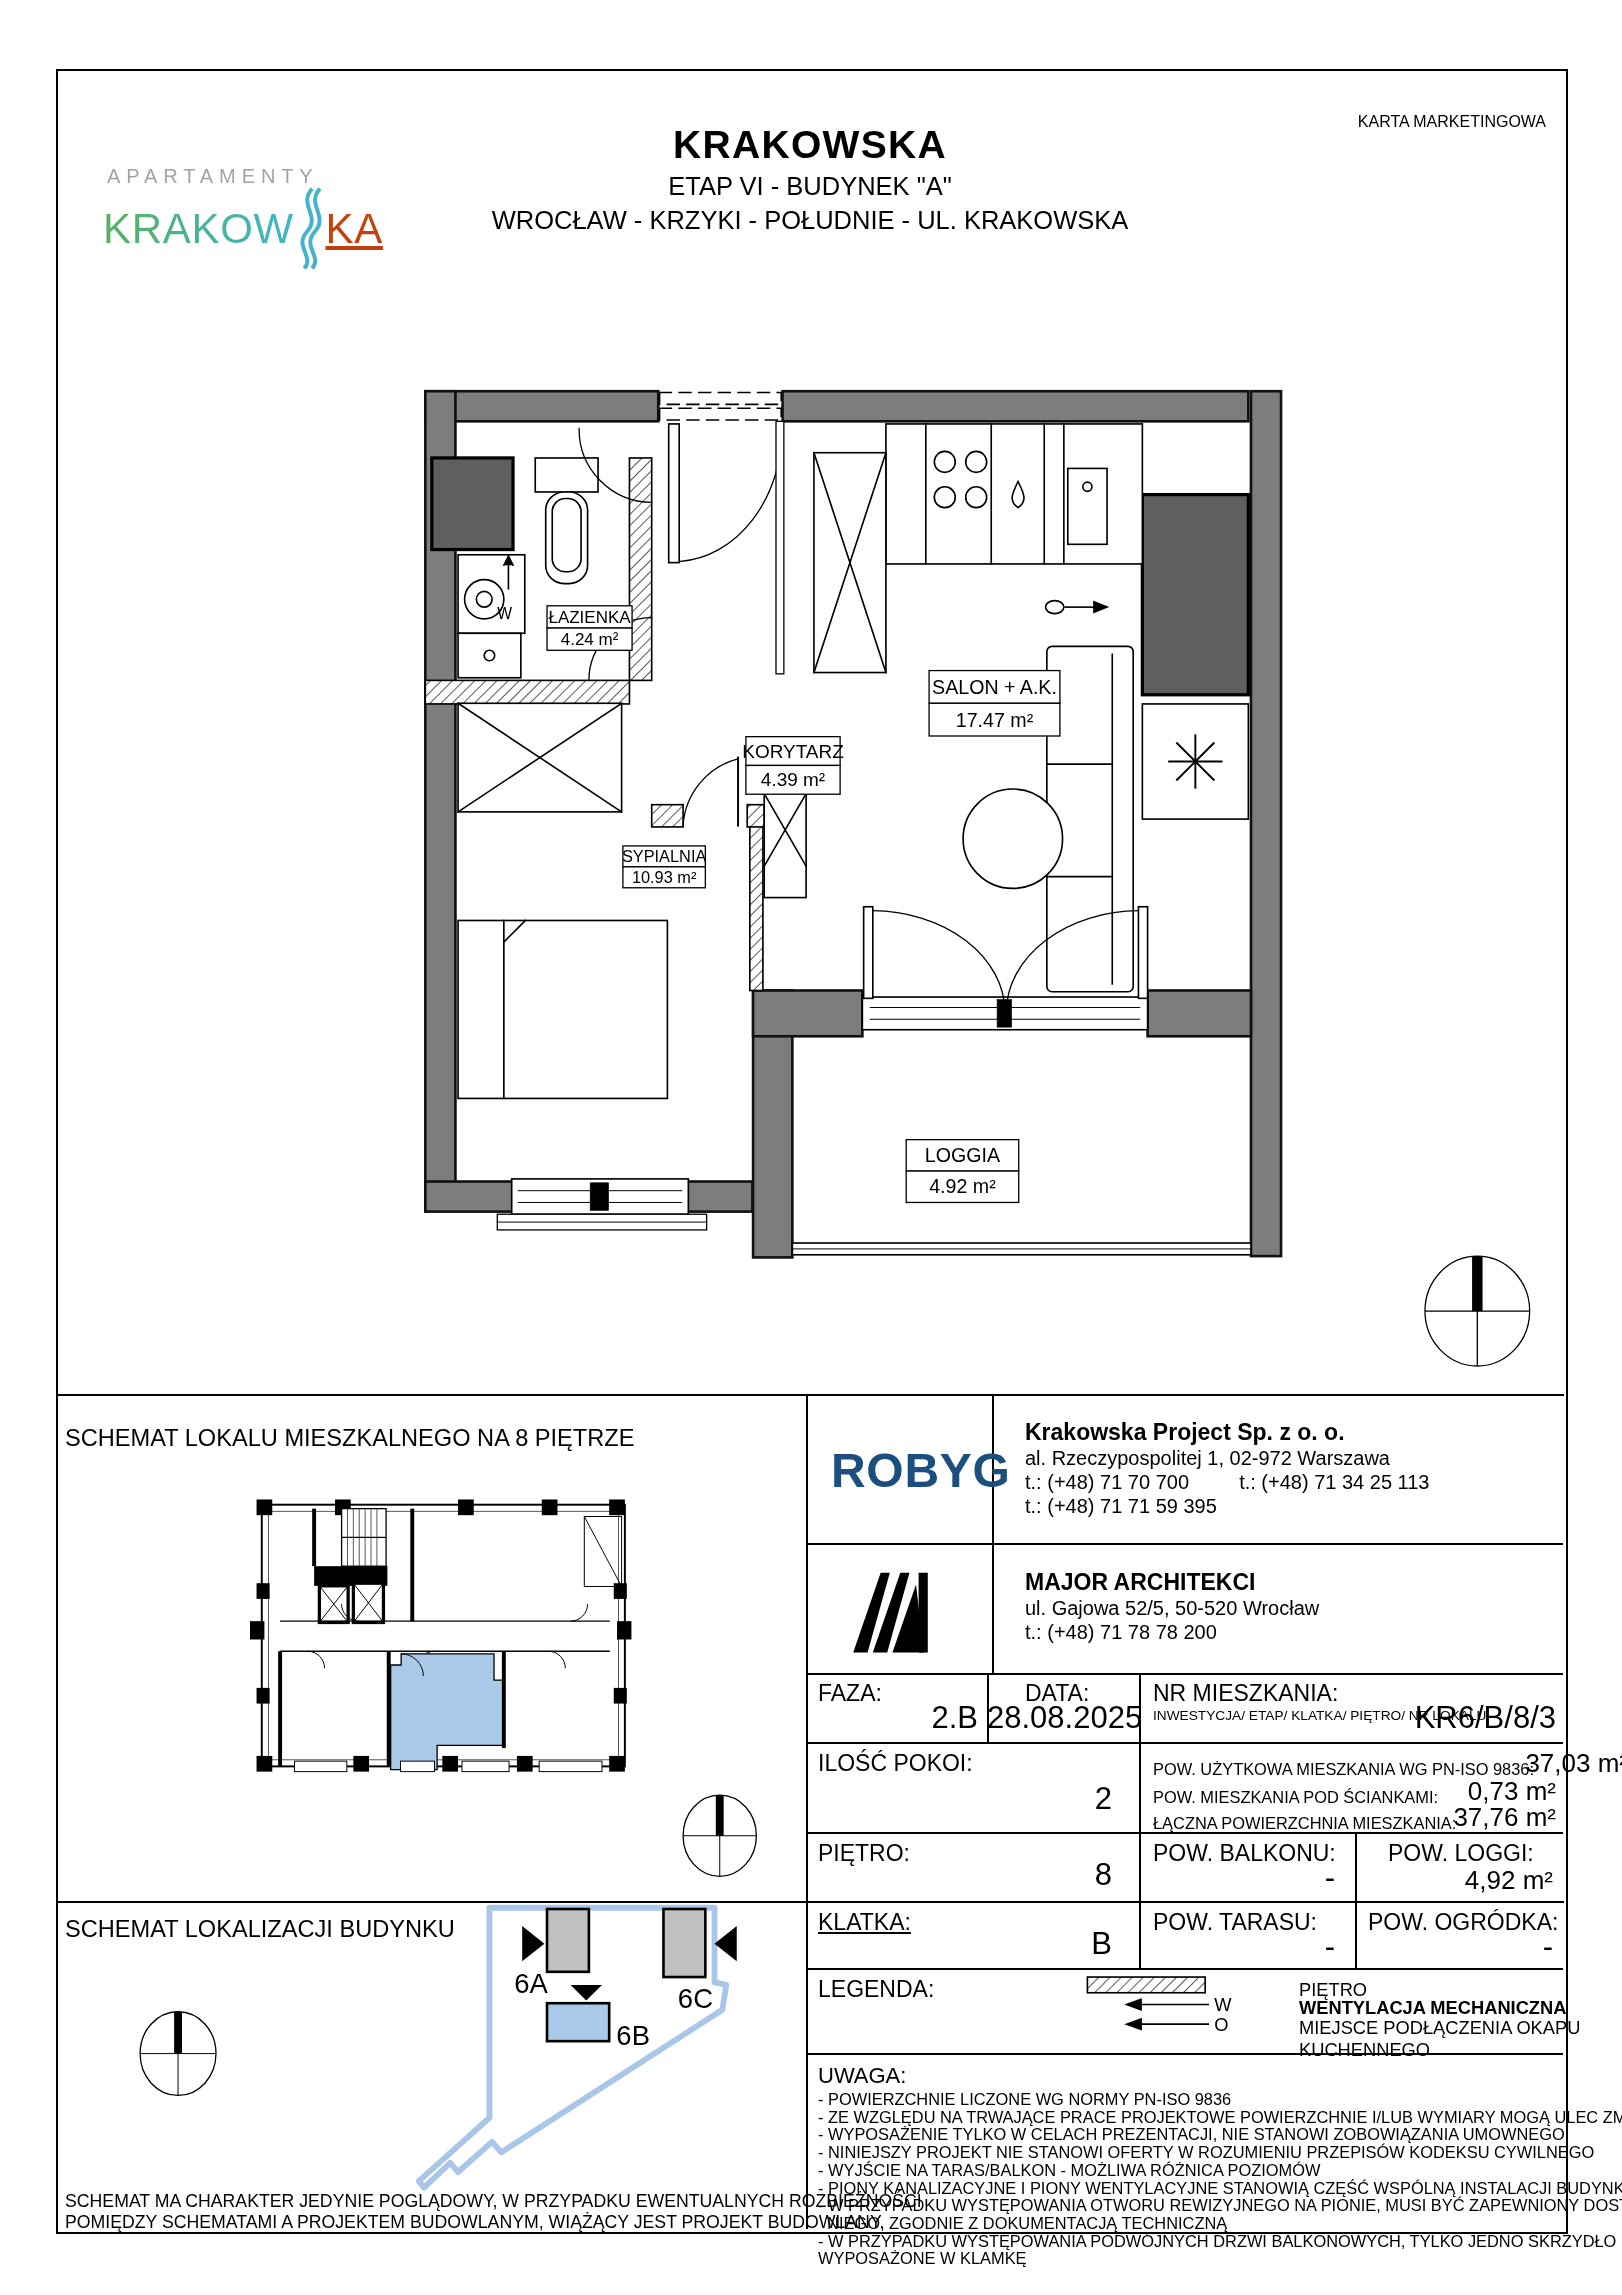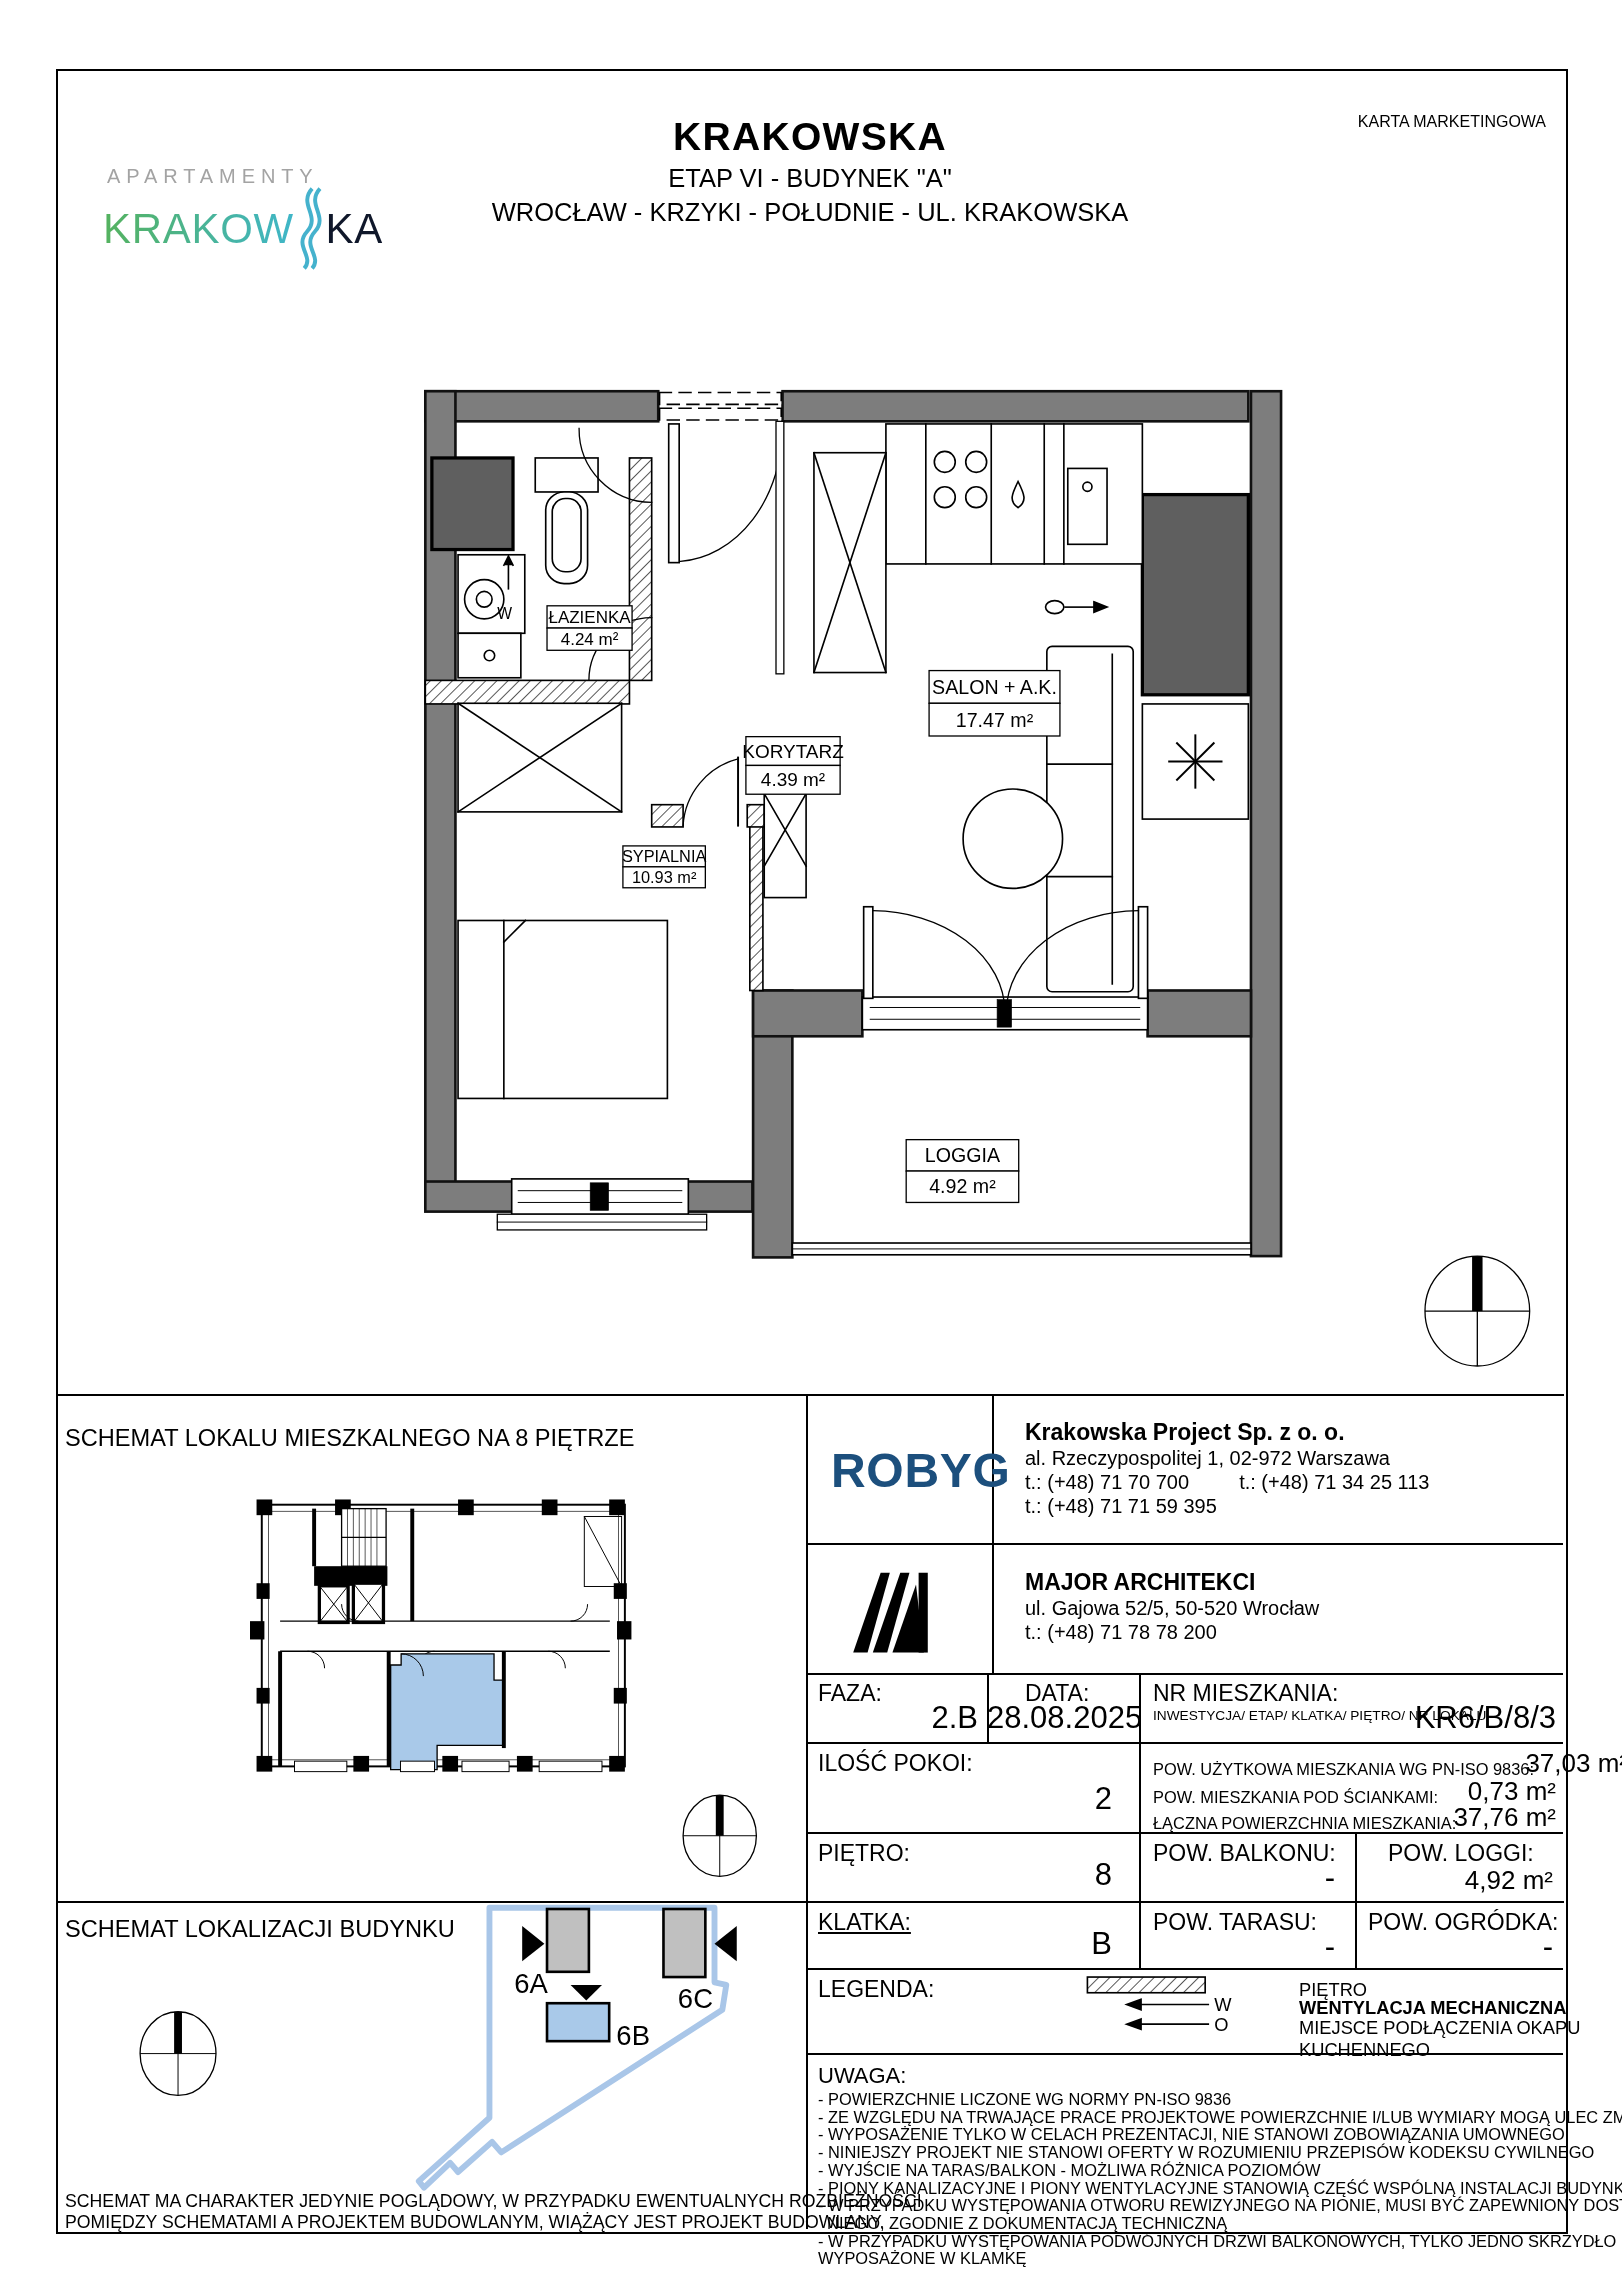--- a/index.html
+++ b/index.html
@@ -6,22 +6,22 @@
   body{width:1622px;height:2295px;position:relative;font-family:"Liberation Sans",sans-serif;color:#000;}
   .abs{position:absolute;}
   .page-border{left:56px;top:69px;width:1508px;height:2161px;border:2px solid #000;}
   .hline{background:#000;height:2px;}
   .vline{background:#000;width:2px;}
   svg{position:absolute;left:0;top:0;}
   
   .brand-top{left:107px;top:165px;font-size:20px;letter-spacing:5.9px;color:#a3a3a3;font-weight:400;}
   .brand-main{left:103px;top:186px;font-size:42px;font-weight:500;letter-spacing:0.7px;display:flex;align-items:center;line-height:42px;}
   .grad-txt{background:linear-gradient(90deg,#55b25e,#3fb6c9);-webkit-background-clip:text;background-clip:text;color:transparent;}
-  .teal-txt{color:#0f172a;}
-  .hdr-center{left:56px;top:115px;width:1508px;text-align:center;}
+  .teal-txt{color:#c2410c;text-decoration:underline;}
+  .hdr-center{left:56px;top:123px;width:1508px;text-align:center;}
   .hdr-title{font-size:39px;font-weight:bold;letter-spacing:1.3px;}
   .hdr-sub{font-size:25.5px;margin-top:5.2px;}
   .karta{left:1047px;top:113px;width:499px;text-align:right;font-size:16px;}
   
   .sec-title{font-size:23.6px;font-weight:400;}
   
   .robyg{left:831px;top:1443px;width:157px;text-align:center;font-size:48px;font-weight:bold;color:#1c4f7d;letter-spacing:0.7px;}
   .co-name{font-size:23px;font-weight:bold;}
   .co-line{font-size:20px;margin-top:1px;}
   .cell-label{font-size:23px;}

